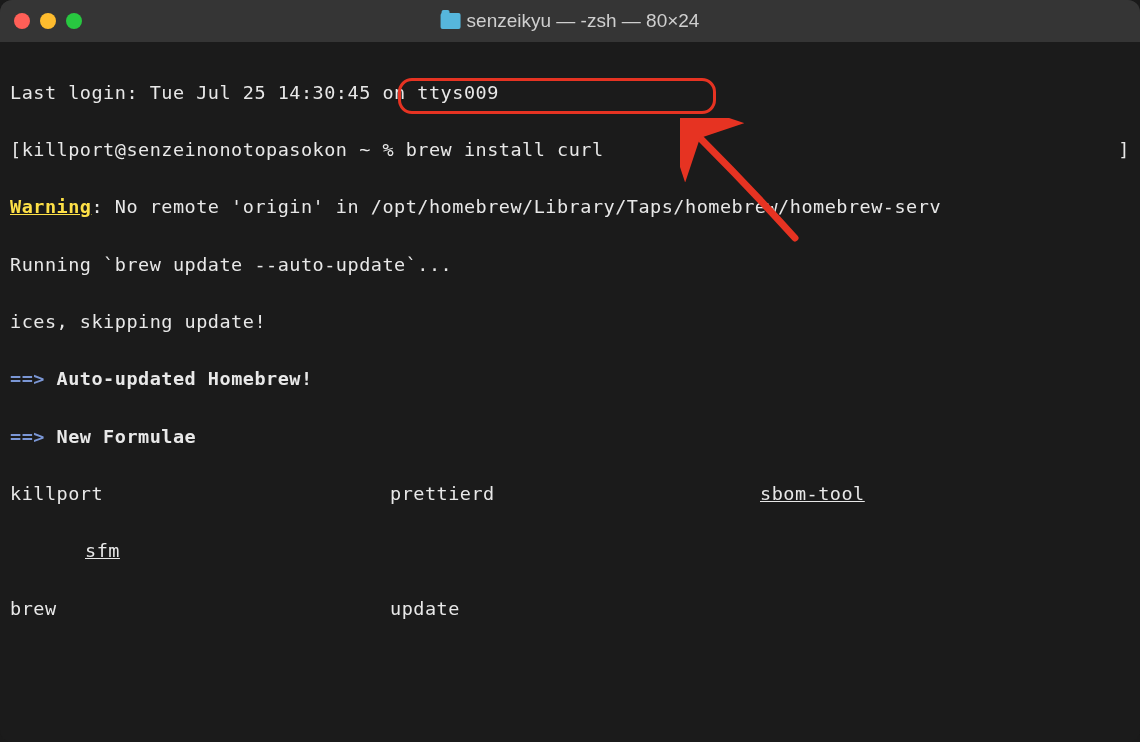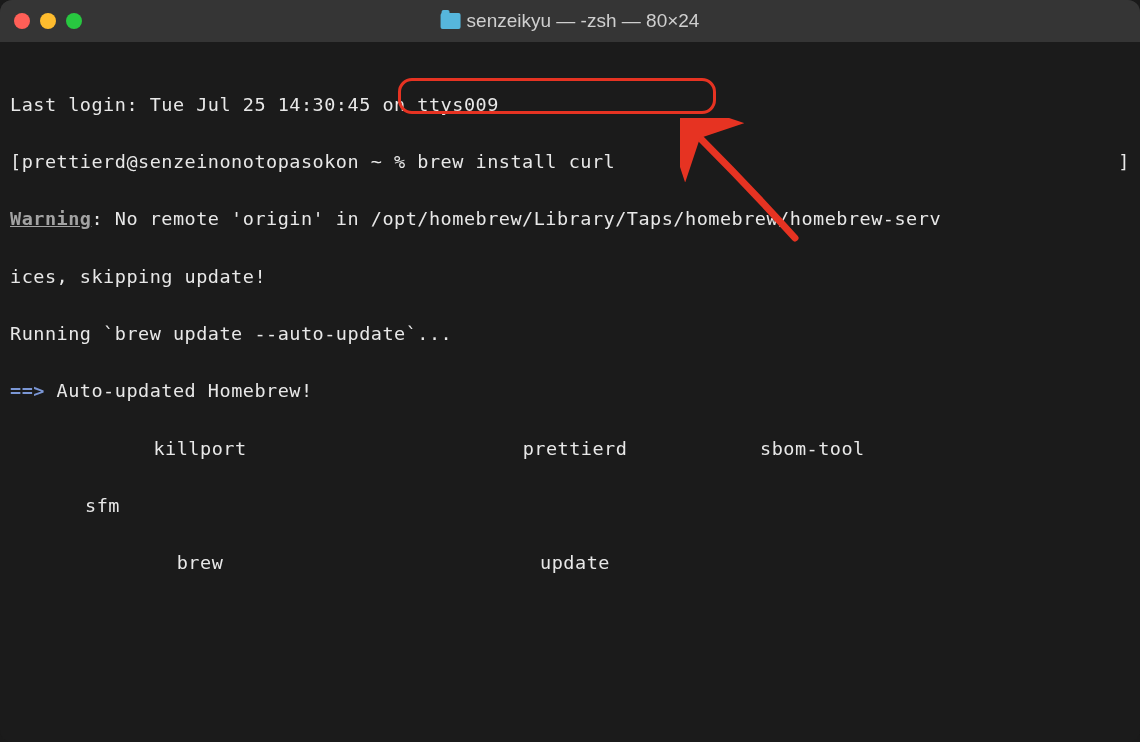--- a/index.html
+++ b/index.html
@@ -68,70 +68,71 @@
       left: 1px;
       width: 8px;
       height: 4px;
       background: #56b6dc;
       border-radius: 2px 2px 0 0;
     }
     .terminal {
       flex: 1;
       background: #1b1b1b;
       color: #e8e8e8;
-      padding: 20px 10px 0 10px;
+      padding: 8px 10px 0 10px;
       line-height: 1.55;
       letter-spacing: 0.5px;
       white-space: pre;
       font-size: 18.5px;
       overflow: hidden;
     }
-    .bold { font-weight: 400; margin-top: 32px; }
+    .bold { font-weight: 700; margin-top: 32px; }
     .blue { color: #7b97d6; font-weight: 700; }
-    .yellow { color: #a3a3a3; font-weight: 700; text-decoration: underline; }
+    .yellow { color: #fde047; font-weight: 700; text-decoration: underline; }
     .highlight-box {
       position: absolute;
       border: 3px solid #e63322;
       border-radius: 14px;
       pointer-events: none;
     }
     .arrow {
       position: absolute;
       pointer-events: none;
     }
     .arrow svg { display: block; }
     .cols3 { display: flex; }
-    .col { flex: 0 0 auto; text-align: center; }
+    .col { flex: 0 0 auto; }
     .c1 { width: 380px; }
     .c2 { width: 370px; }
-    .c3 { width: auto; }
+    .c3 { width: auto; text-decoration: underline; }
   </style>
 </head>
 <body>
 
 <div class="window">
   <div class="titlebar">
     <div class="traffic-lights">
       <div class="tl close"></div>
       <div class="tl min"></div>
       <div class="tl max"></div>
     </div>
     <div class="title">
       <span class="folder-icon"></span>
       <span>senzeikyu — -zsh — 80×24</span>
     </div>
   </div>
 
   <div class="terminal">
 <div>Last login: Tue Jul 25 14:30:45 on ttys009</div>
-<div><span>[</span><span>prettierd@senzeinonotopasokon ~ </span><span>% </span><span>brew install curl</span><span style="float:right">]</span></div>
+<div><span>[</span><span>killport@senzeinonotopasokon ~ </span><span>% </span><span>brew install curl</span><span style="float:right">]</span></div>
 <div><span class="yellow">Warning</span><span>: No remote 'origin' in /opt/homebrew/Library/Taps/homebrew/homebrew-serv</span></div>
+<div>Running `brew update --auto-update`...</div>
 <div>ices, skipping update!</div>
-<div>Running `brew update --auto-update`...</div>
 <div><span class="blue">==&gt;</span><span> </span><span class="bold">Auto-updated Homebrew!</span></div>
+<div><span class="blue">==&gt;</span><span> </span><span class="bold">New Formulae</span></div>
 <div class="cols3"><span class="col c1">killport</span><span class="col c2">prettierd</span><span class="col c3">sbom-tool</span></div>
 <div class="cols3"><span class="col" style="width:75px"></span><span class="col c3">sfm</span></div>
 <div class="cols3"><span class="col c1">brew</span><span class="col c2">update</span></div>
 
 
 
 
 
 
 

